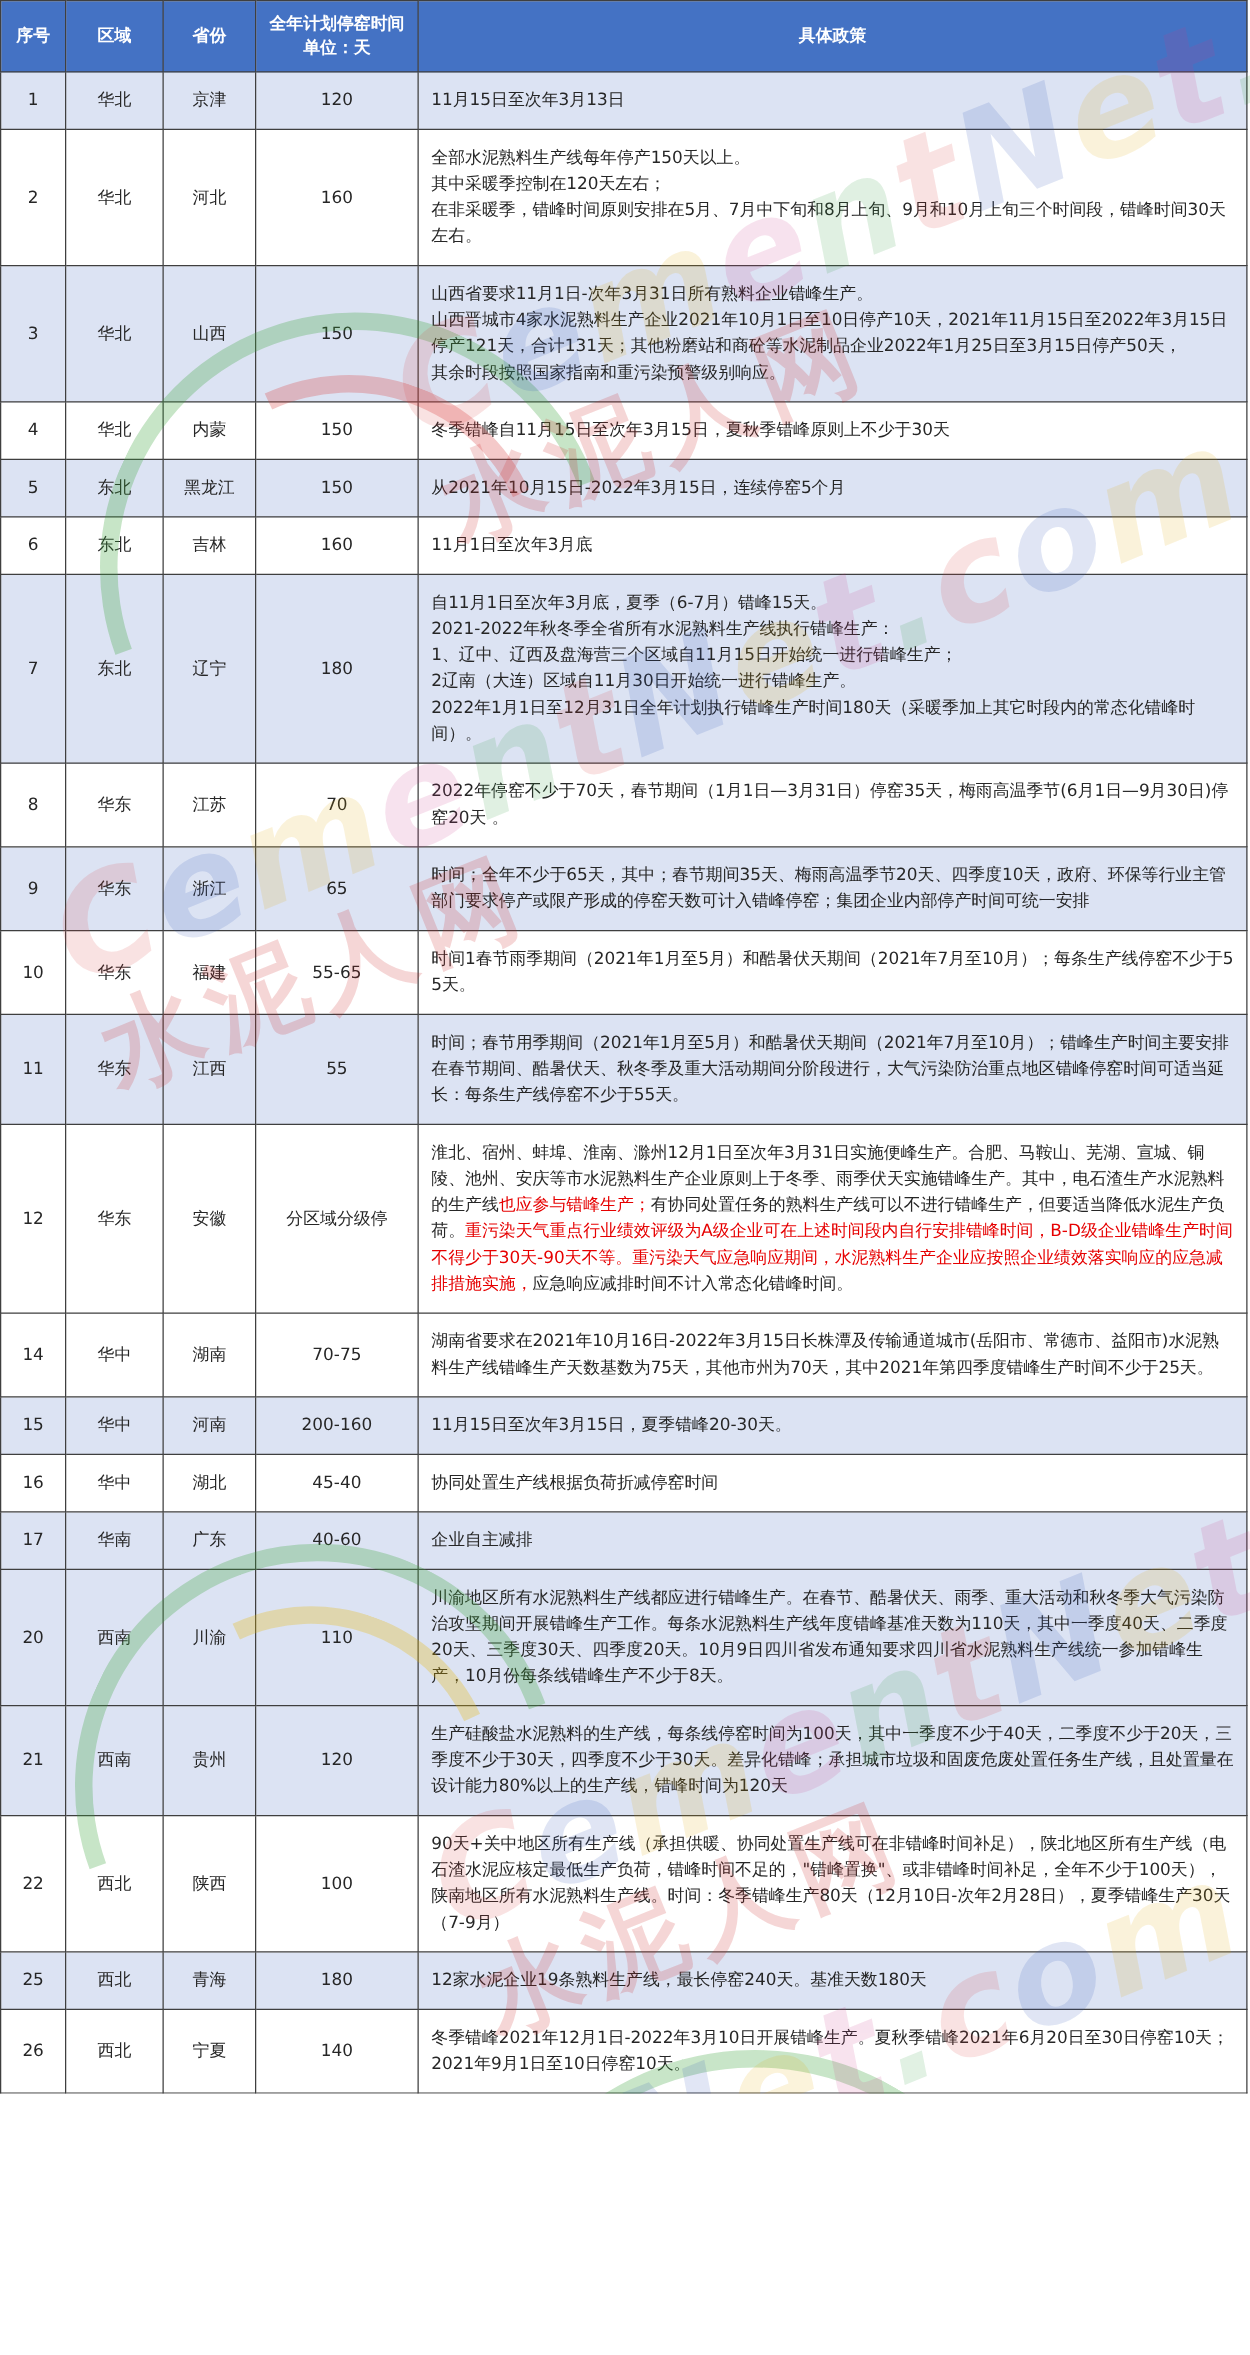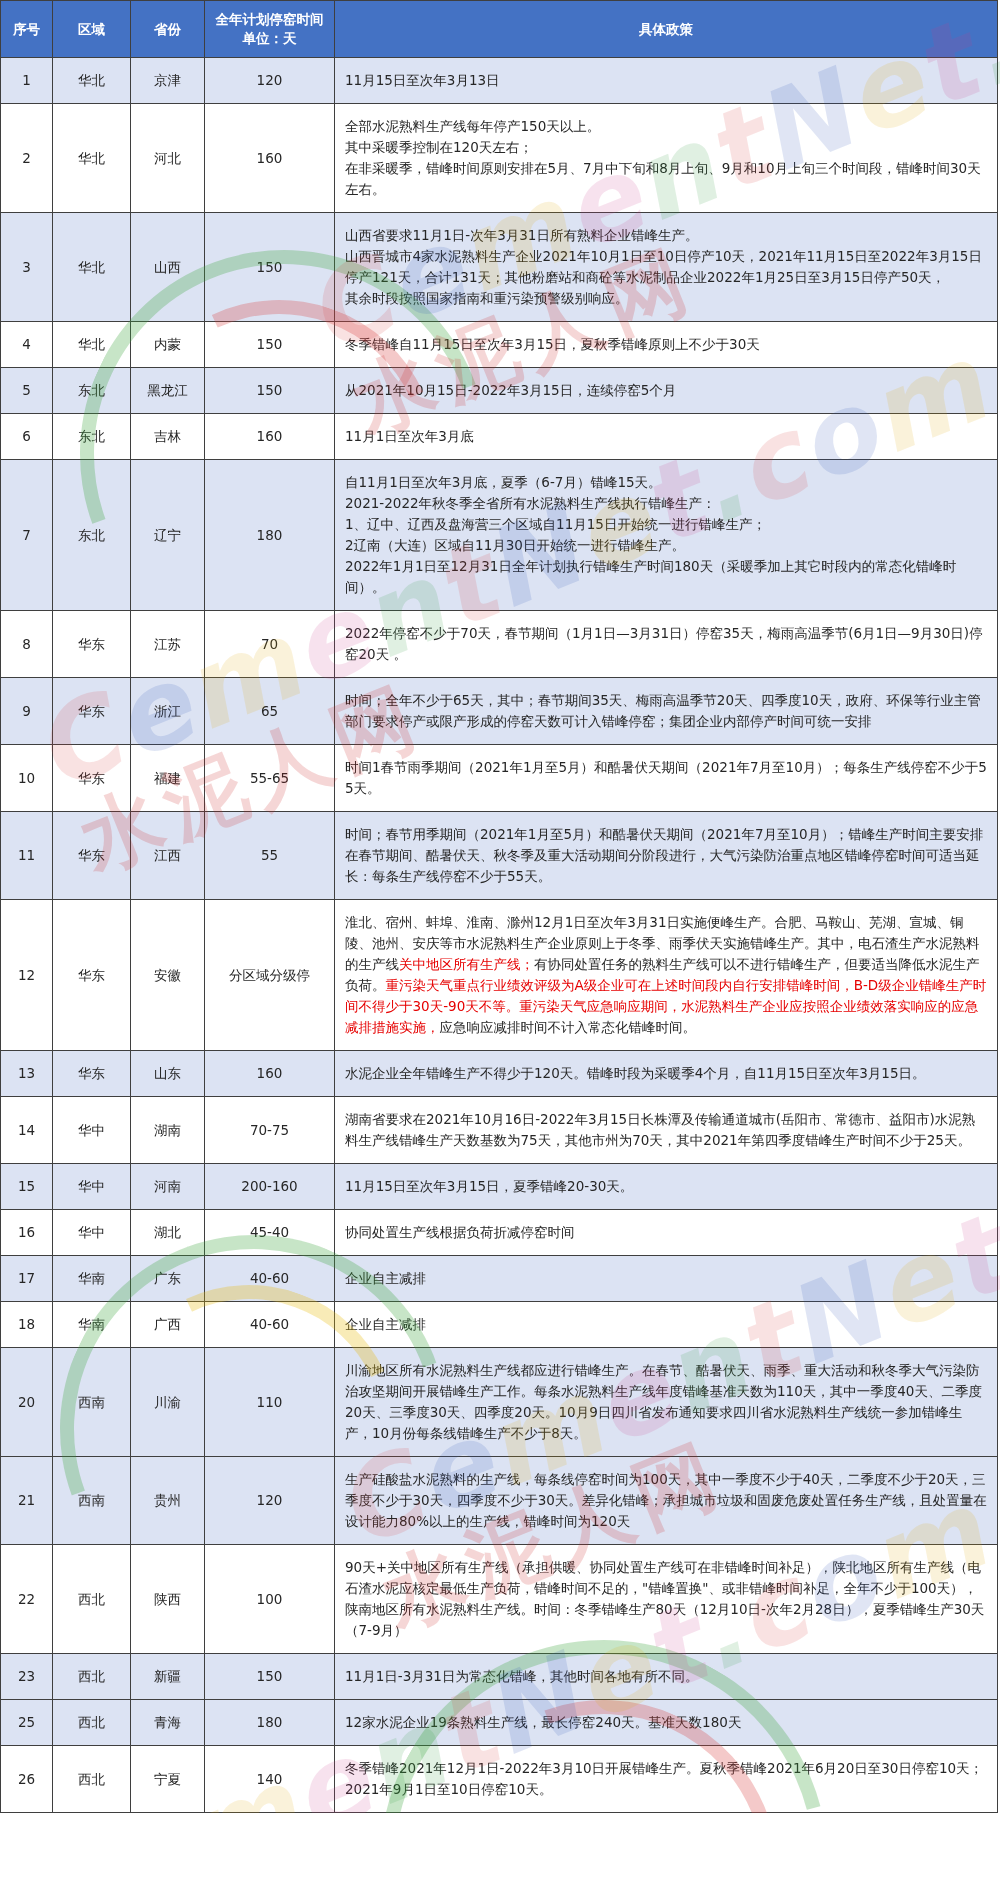--- a/index.html
+++ b/index.html
@@ -134,28 +134,21 @@
           <td class="c-region">华东</td>
           <td class="c-province">江西</td>
           <td class="c-days">55</td>
           <td class="c-policy"><span>时间；春节用季期间（2021年1月至5月）和酷暑伏天期间（2021年7月至10月）；错峰生产时间主要安排在春节期间、酷暑伏天、秋冬季及重大活动期间分阶段进行，大气污染防治重点地区错峰停窑时间可适当延长：每条生产线停窑不少于55天。</span></td>
         </tr>
         <tr class="plain">
           <td class="c-no">12</td>
           <td class="c-region">华东</td>
           <td class="c-province">安徽</td>
           <td class="c-days">分区域分级停</td>
-          <td class="c-policy"><span>淮北、宿州、蚌埠、淮南、滁州12月1日至次年3月31日实施便峰生产。合肥、马鞍山、芜湖、宣城、铜陵、池州、安庆等市水泥熟料生产企业原则上于冬季、雨季伏天实施错峰生产。其中，电石渣生产水泥熟料的生产线</span><span class="seg-red">关中地区所有生产线；</span><span>有协同处置任务的熟料生产线可以不进行错峰生产，但要适当降低水泥生产负荷。</span><span class="seg-red">重污染天气重点行业绩效评级为A级企业可在上述时间段内自行安排错峰时间，B-D级企业错峰生产时间不得少于30天-90天不等。重污染天气应急响应期间，水泥熟料生产企业应按照企业绩效落实响应的应急减排措施实施，</span><span>应急响应减排时间不计入常态化错峰时间。</span></td>
-        </tr>
-        <tr class="shaded">
-          <td class="c-no">13</td>
-          <td class="c-region">华东</td>
-          <td class="c-province">山东</td>
-          <td class="c-days">160</td>
-          <td class="c-policy"><span>水泥企业全年错峰生产不得少于120天。错峰时段为采暖季4个月，自11月15日至次年3月15日。</span></td>
+          <td class="c-policy"><span>淮北、宿州、蚌埠、淮南、滁州12月1日至次年3月31日实施便峰生产。合肥、马鞍山、芜湖、宣城、铜陵、池州、安庆等市水泥熟料生产企业原则上于冬季、雨季伏天实施错峰生产。其中，电石渣生产水泥熟料的生产线</span><span class="seg-red">也应参与错峰生产；</span><span>有协同处置任务的熟料生产线可以不进行错峰生产，但要适当降低水泥生产负荷。</span><span class="seg-red">重污染天气重点行业绩效评级为A级企业可在上述时间段内自行安排错峰时间，B-D级企业错峰生产时间不得少于30天-90天不等。重污染天气应急响应期间，水泥熟料生产企业应按照企业绩效落实响应的应急减排措施实施，</span><span>应急响应减排时间不计入常态化错峰时间。</span></td>
         </tr>
         <tr class="plain">
           <td class="c-no">14</td>
           <td class="c-region">华中</td>
           <td class="c-province">湖南</td>
           <td class="c-days">70-75</td>
           <td class="c-policy"><span>湖南省要求在2021年10月16日-2022年3月15日长株潭及传输通道城市(岳阳市、常德市、益阳市)水泥熟料生产线错峰生产天数基数为75天，其他市州为70天，其中2021年第四季度错峰生产时间不少于25天。</span></td>
         </tr>
         <tr class="shaded">
           <td class="c-no">15</td>
@@ -171,54 +164,40 @@
           <td class="c-days">45-40</td>
           <td class="c-policy"><span>协同处置生产线根据负荷折减停窑时间</span></td>
         </tr>
         <tr class="shaded">
           <td class="c-no">17</td>
           <td class="c-region">华南</td>
           <td class="c-province">广东</td>
           <td class="c-days">40-60</td>
           <td class="c-policy"><span>企业自主减排</span></td>
         </tr>
-        <tr class="plain">
-          <td class="c-no">18</td>
-          <td class="c-region">华南</td>
-          <td class="c-province">广西</td>
-          <td class="c-days">40-60</td>
-          <td class="c-policy"><span>企业自主减排</span></td>
-        </tr>
         <tr class="shaded">
           <td class="c-no">20</td>
           <td class="c-region">西南</td>
           <td class="c-province">川渝</td>
           <td class="c-days">110</td>
           <td class="c-policy"><span>川渝地区所有水泥熟料生产线都应进行错峰生产。在春节、酷暑伏天、雨季、重大活动和秋冬季大气污染防治攻坚期间开展错峰生产工作。每条水泥熟料生产线年度错峰基准天数为110天，其中一季度40天、二季度20天、三季度30天、四季度20天。10月9日四川省发布通知要求四川省水泥熟料生产线统一参加错峰生产，10月份每条线错峰生产不少于8天。</span></td>
         </tr>
         <tr class="shaded">
           <td class="c-no">21</td>
           <td class="c-region">西南</td>
           <td class="c-province">贵州</td>
           <td class="c-days">120</td>
           <td class="c-policy"><span>生产硅酸盐水泥熟料的生产线，每条线停窑时间为100天，其中一季度不少于40天，二季度不少于20天，三季度不少于30天，四季度不少于30天。差异化错峰；承担城市垃圾和固废危废处置任务生产线，且处置量在设计能力80%以上的生产线，错峰时间为120天</span></td>
         </tr>
         <tr class="plain">
           <td class="c-no">22</td>
           <td class="c-region">西北</td>
           <td class="c-province">陕西</td>
           <td class="c-days">100</td>
           <td class="c-policy"><span>90天+关中地区所有生产线（承担供暖、协同处置生产线可在非错峰时间补足），陕北地区所有生产线（电石渣水泥应核定最低生产负荷，错峰时间不足的，"错峰置换"、或非错峰时间补足，全年不少于100天），陕南地区所有水泥熟料生产线。时间：冬季错峰生产80天（12月10日-次年2月28日），夏季错峰生产30天（7-9月）</span></td>
-        </tr>
-        <tr class="shaded">
-          <td class="c-no">23</td>
-          <td class="c-region">西北</td>
-          <td class="c-province">新疆</td>
-          <td class="c-days">150</td>
-          <td class="c-policy"><span>11月1日-3月31日为常态化错峰，其他时间各地有所不同。</span></td>
         </tr>
         <tr class="shaded">
           <td class="c-no">25</td>
           <td class="c-region">西北</td>
           <td class="c-province">青海</td>
           <td class="c-days">180</td>
           <td class="c-policy"><span>12家水泥企业19条熟料生产线，最长停窑240天。基准天数180天</span></td>
         </tr>
         <tr class="plain">
           <td class="c-no">26</td>

